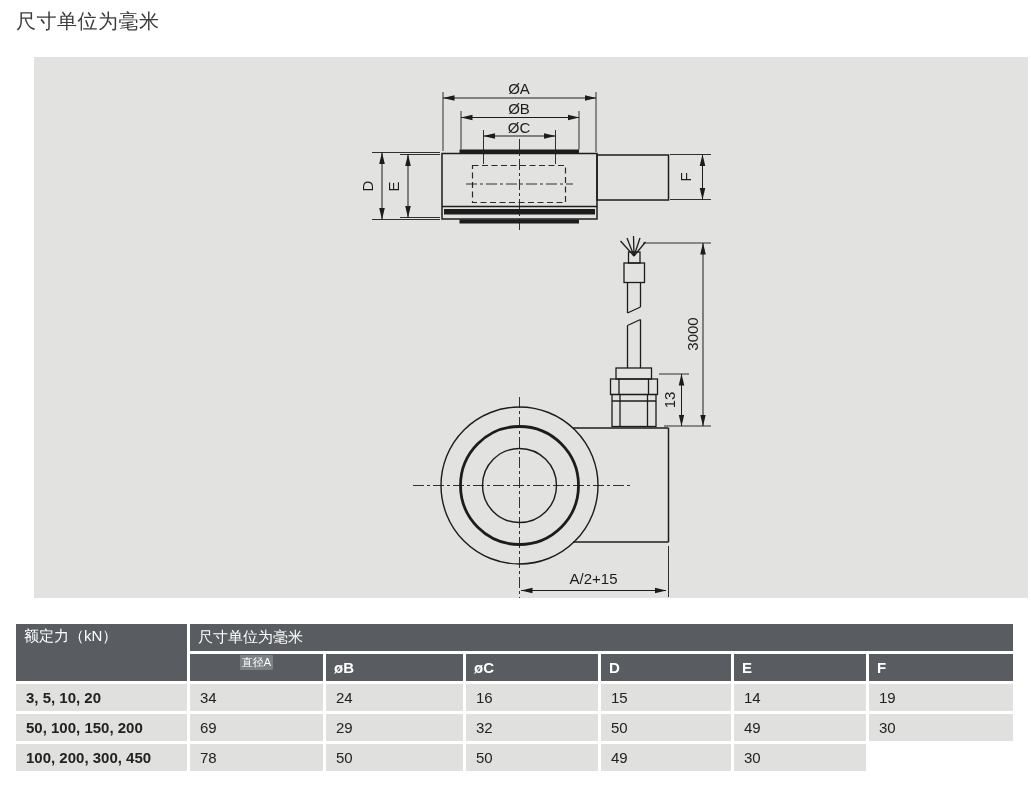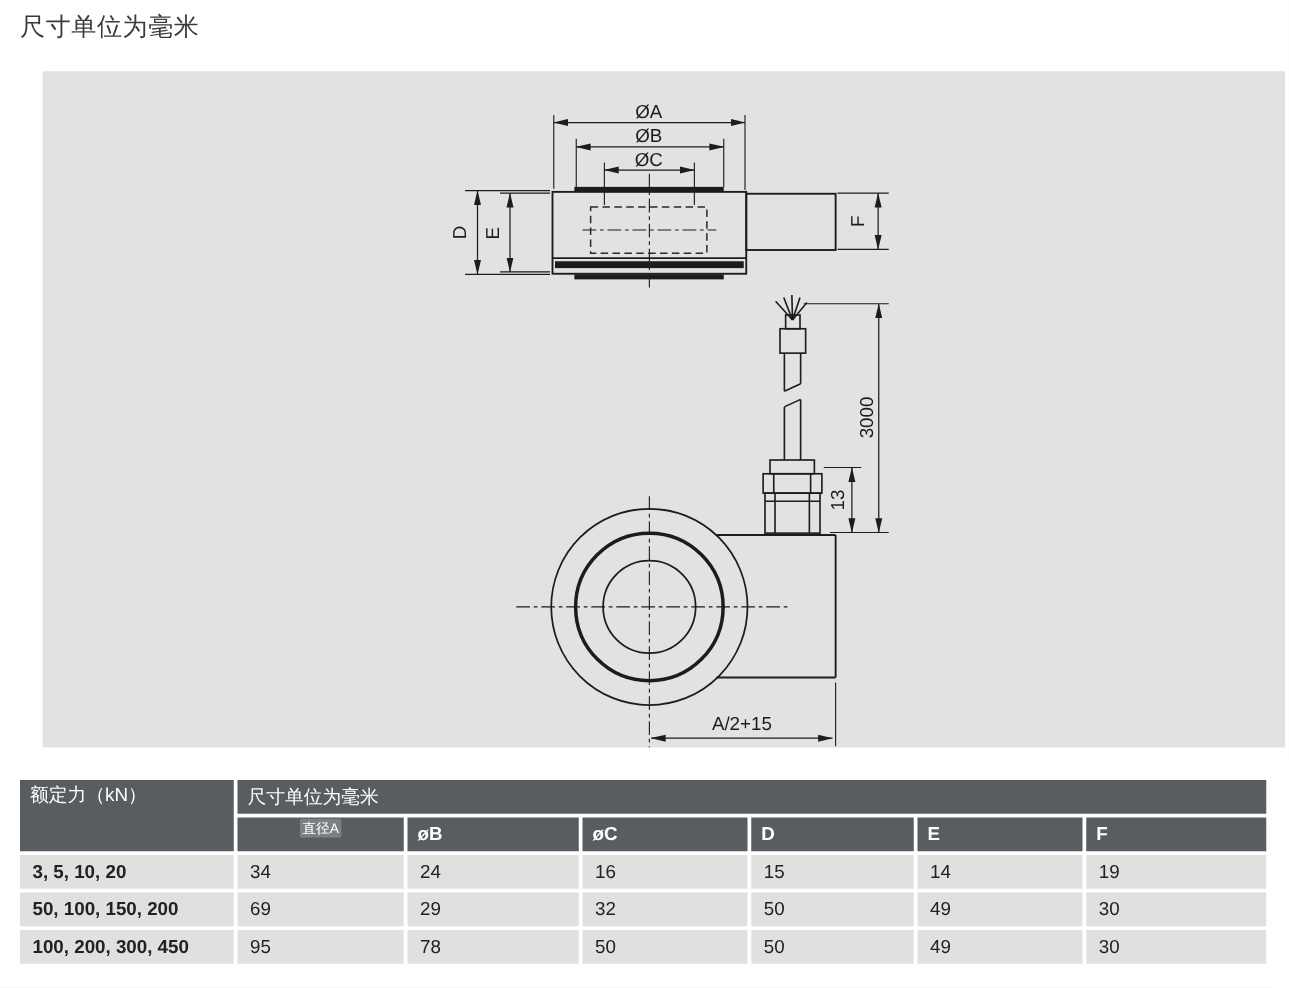--- a/index.html
+++ b/index.html
@@ -161,19 +161,18 @@
 
   <div class="dcell rowhead">50, 100, 150, 200</div>
   <div class="dcell">69</div>
   <div class="dcell">29</div>
   <div class="dcell">32</div>
   <div class="dcell">50</div>
   <div class="dcell">49</div>
   <div class="dcell">30</div>
 
   <div class="dcell rowhead">100, 200, 300, 450</div>
-  <div class="dcell">95</div>
   <div class="dcell">78</div>
   <div class="dcell">50</div>
   <div class="dcell">50</div>
   <div class="dcell">49</div>
   <div class="dcell">30</div>
 </div>
 
 </body></html>

